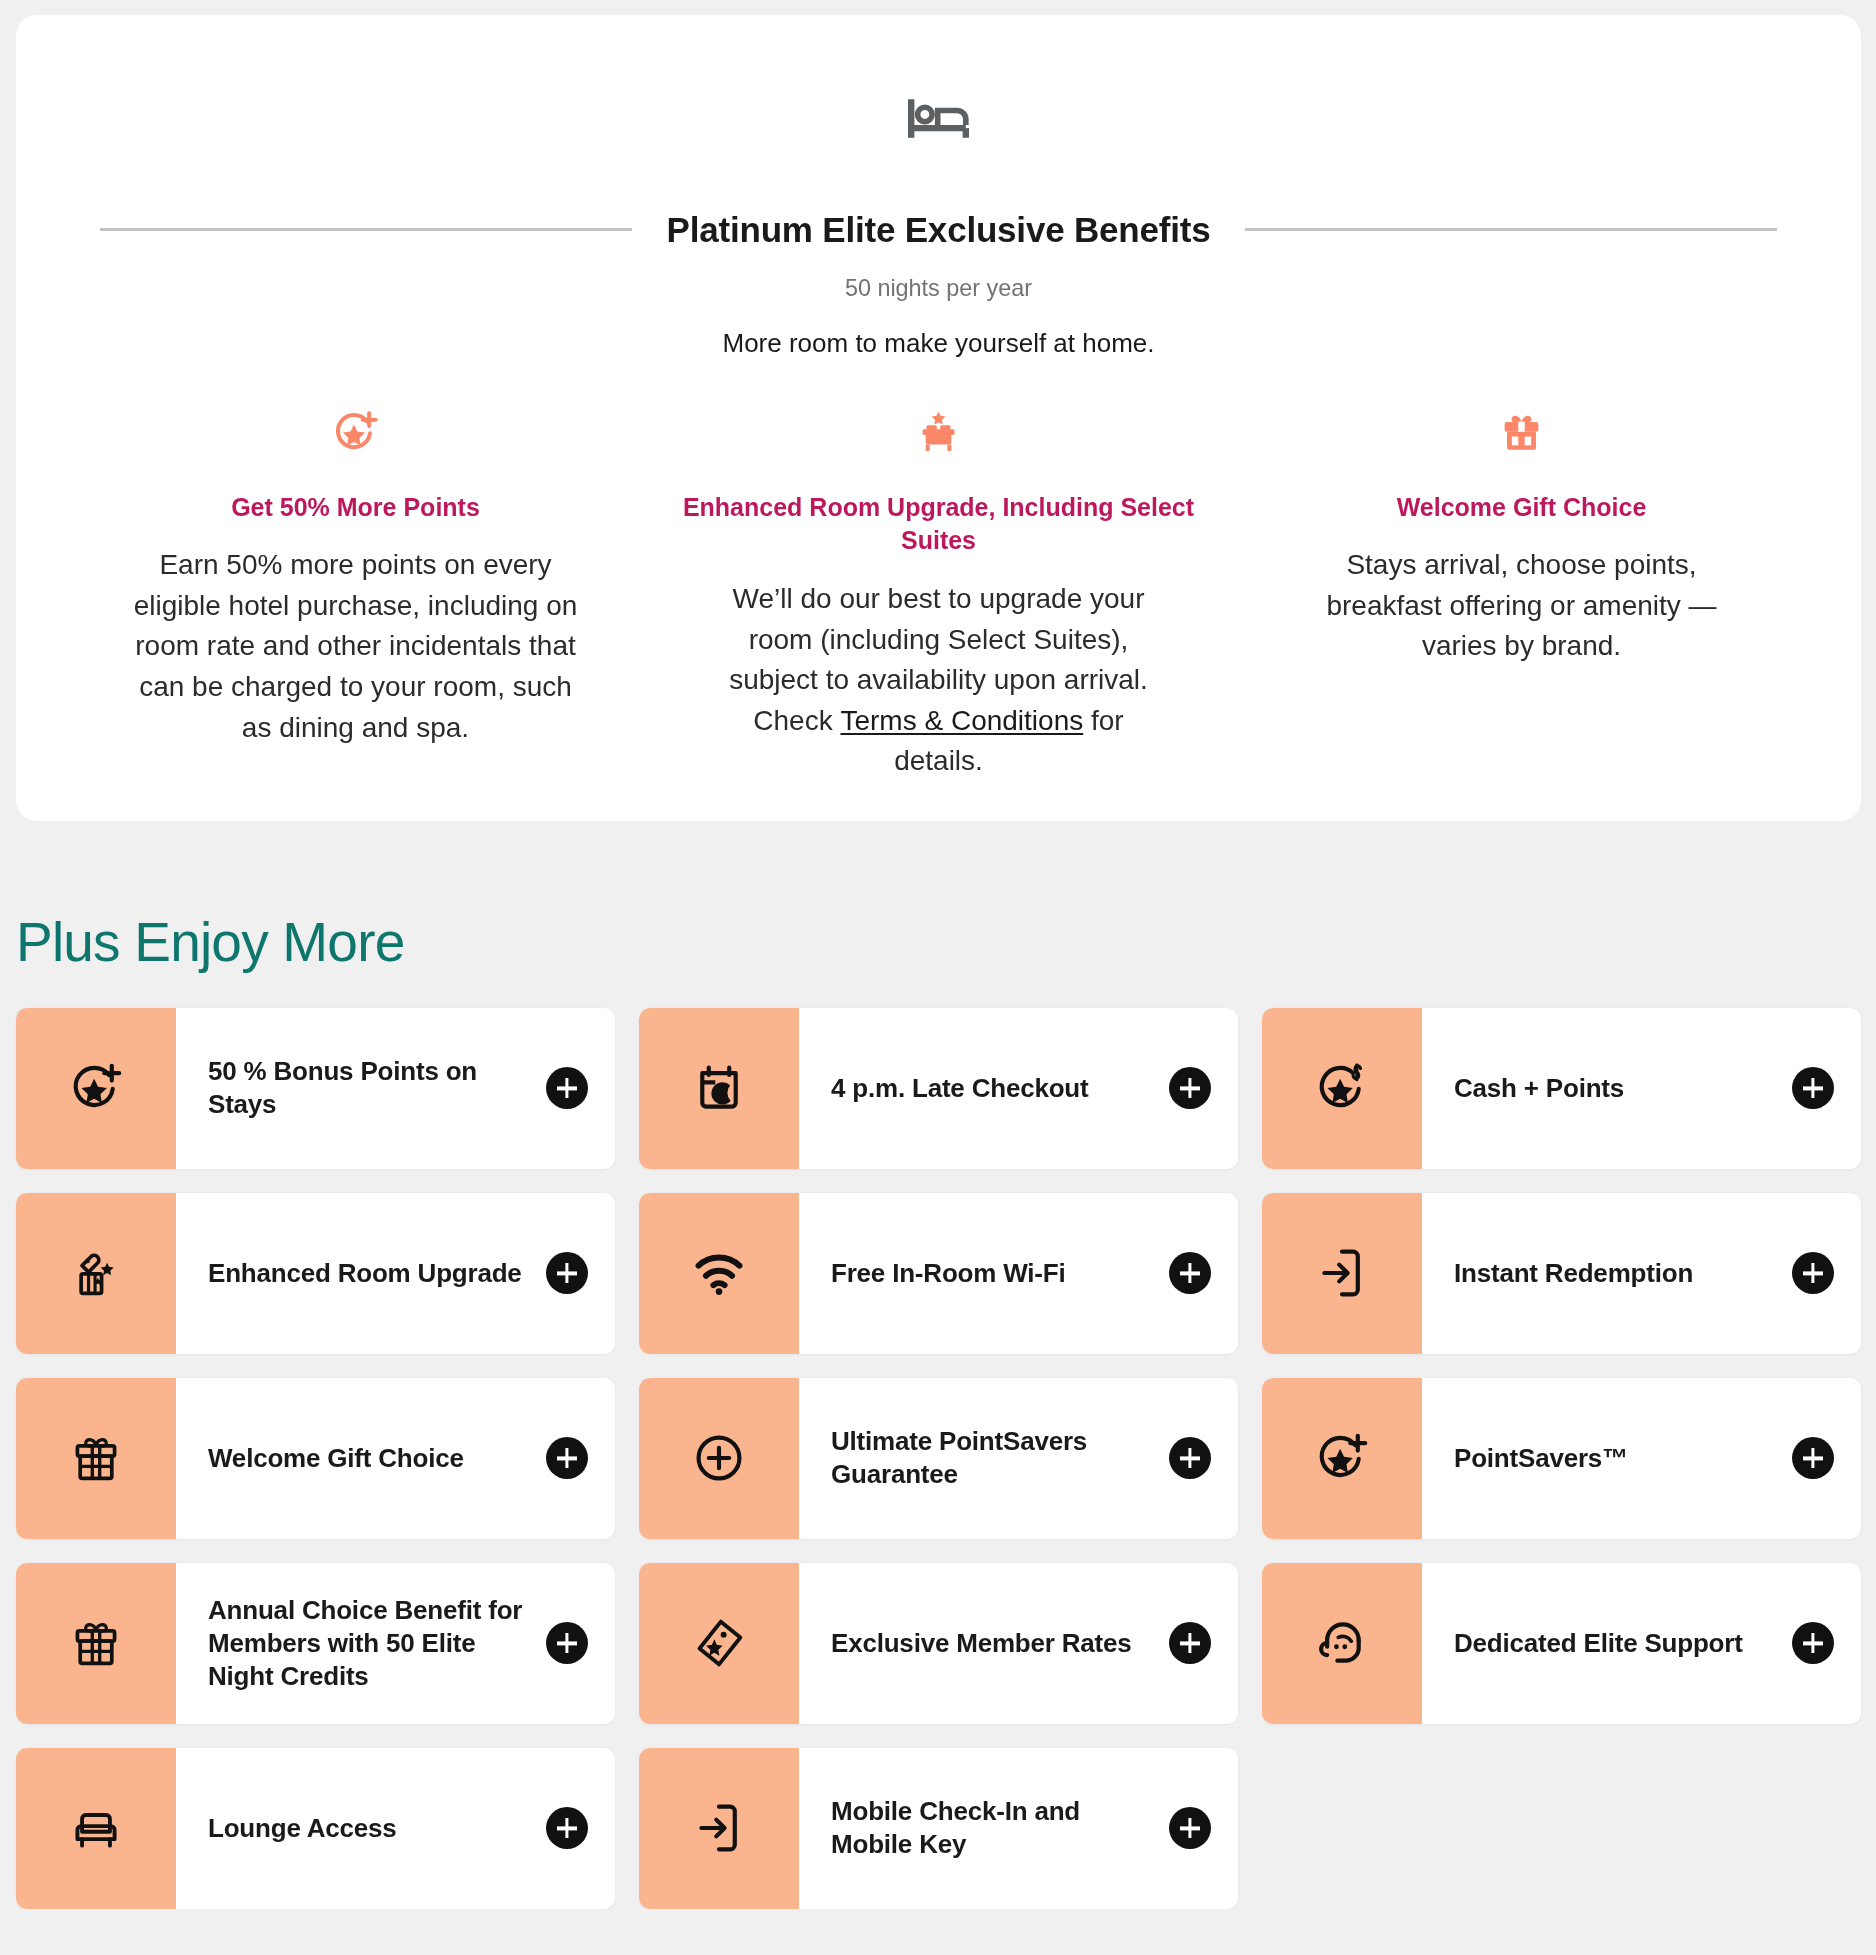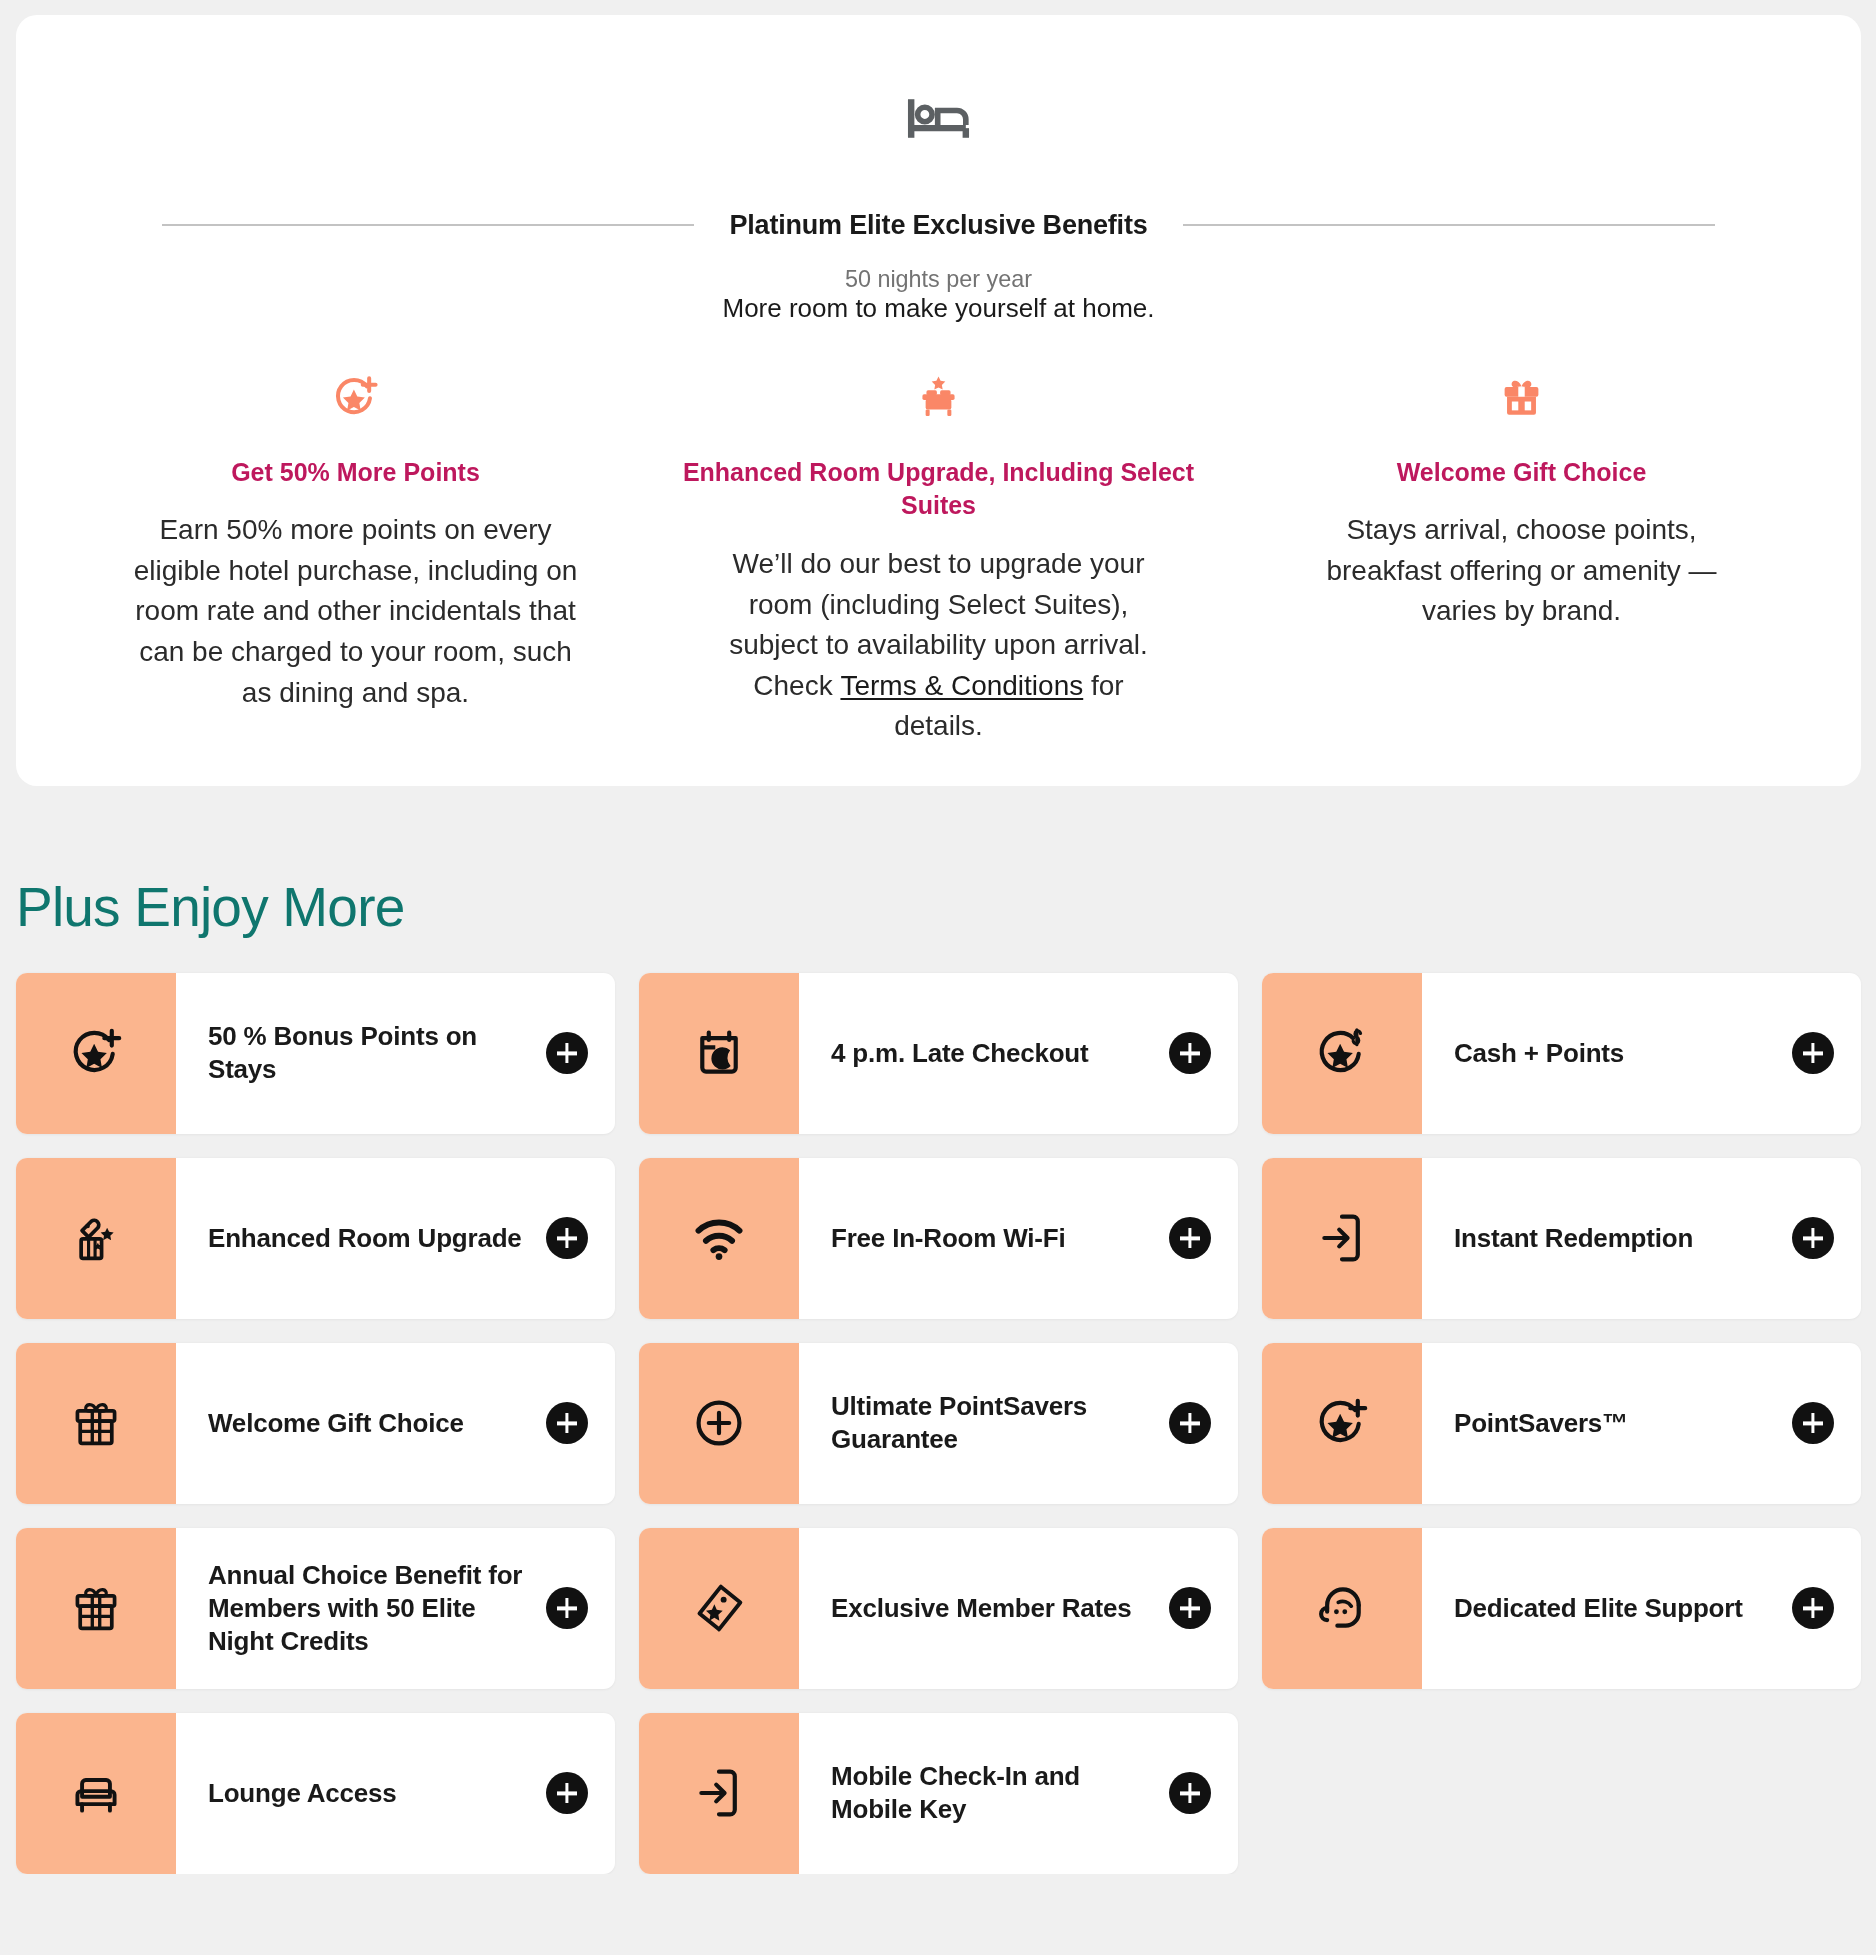--- a/index.html
+++ b/index.html
@@ -30,36 +30,37 @@
     gap: 35px;
     padding: 0 16px;
   }
   .title-rule {
     flex: 1 1 auto;
     height: 2.4px;
     background: #C3C3C3;
     max-width: 532px;
   }
   .hero-title {
-    font-size: 27px;
+    font-size: 35px;
     font-weight: 700;
     color: #1A1A1A;
     letter-spacing: -0.2px;
     white-space: nowrap;
   }
   .hero-sub {
     text-align: center;
     font-size: 23.4px;
     color: #737373;
     margin-top: 25px;
   }
   .hero-tagline {
     text-align: center;
     font-size: 26px;
     color: #1A1A1A;
+    margin-top: 26px;
   }
 
   .cols {
     display: grid;
     grid-template-columns: repeat(3, 1fr);
     gap: 0;
     margin-top: 50px;
   }
   .col { padding: 0 32px; text-align: center; }
   .col-icon { height: 48px; display: flex; align-items: center; justify-content: center; margin-bottom: 34px; }

